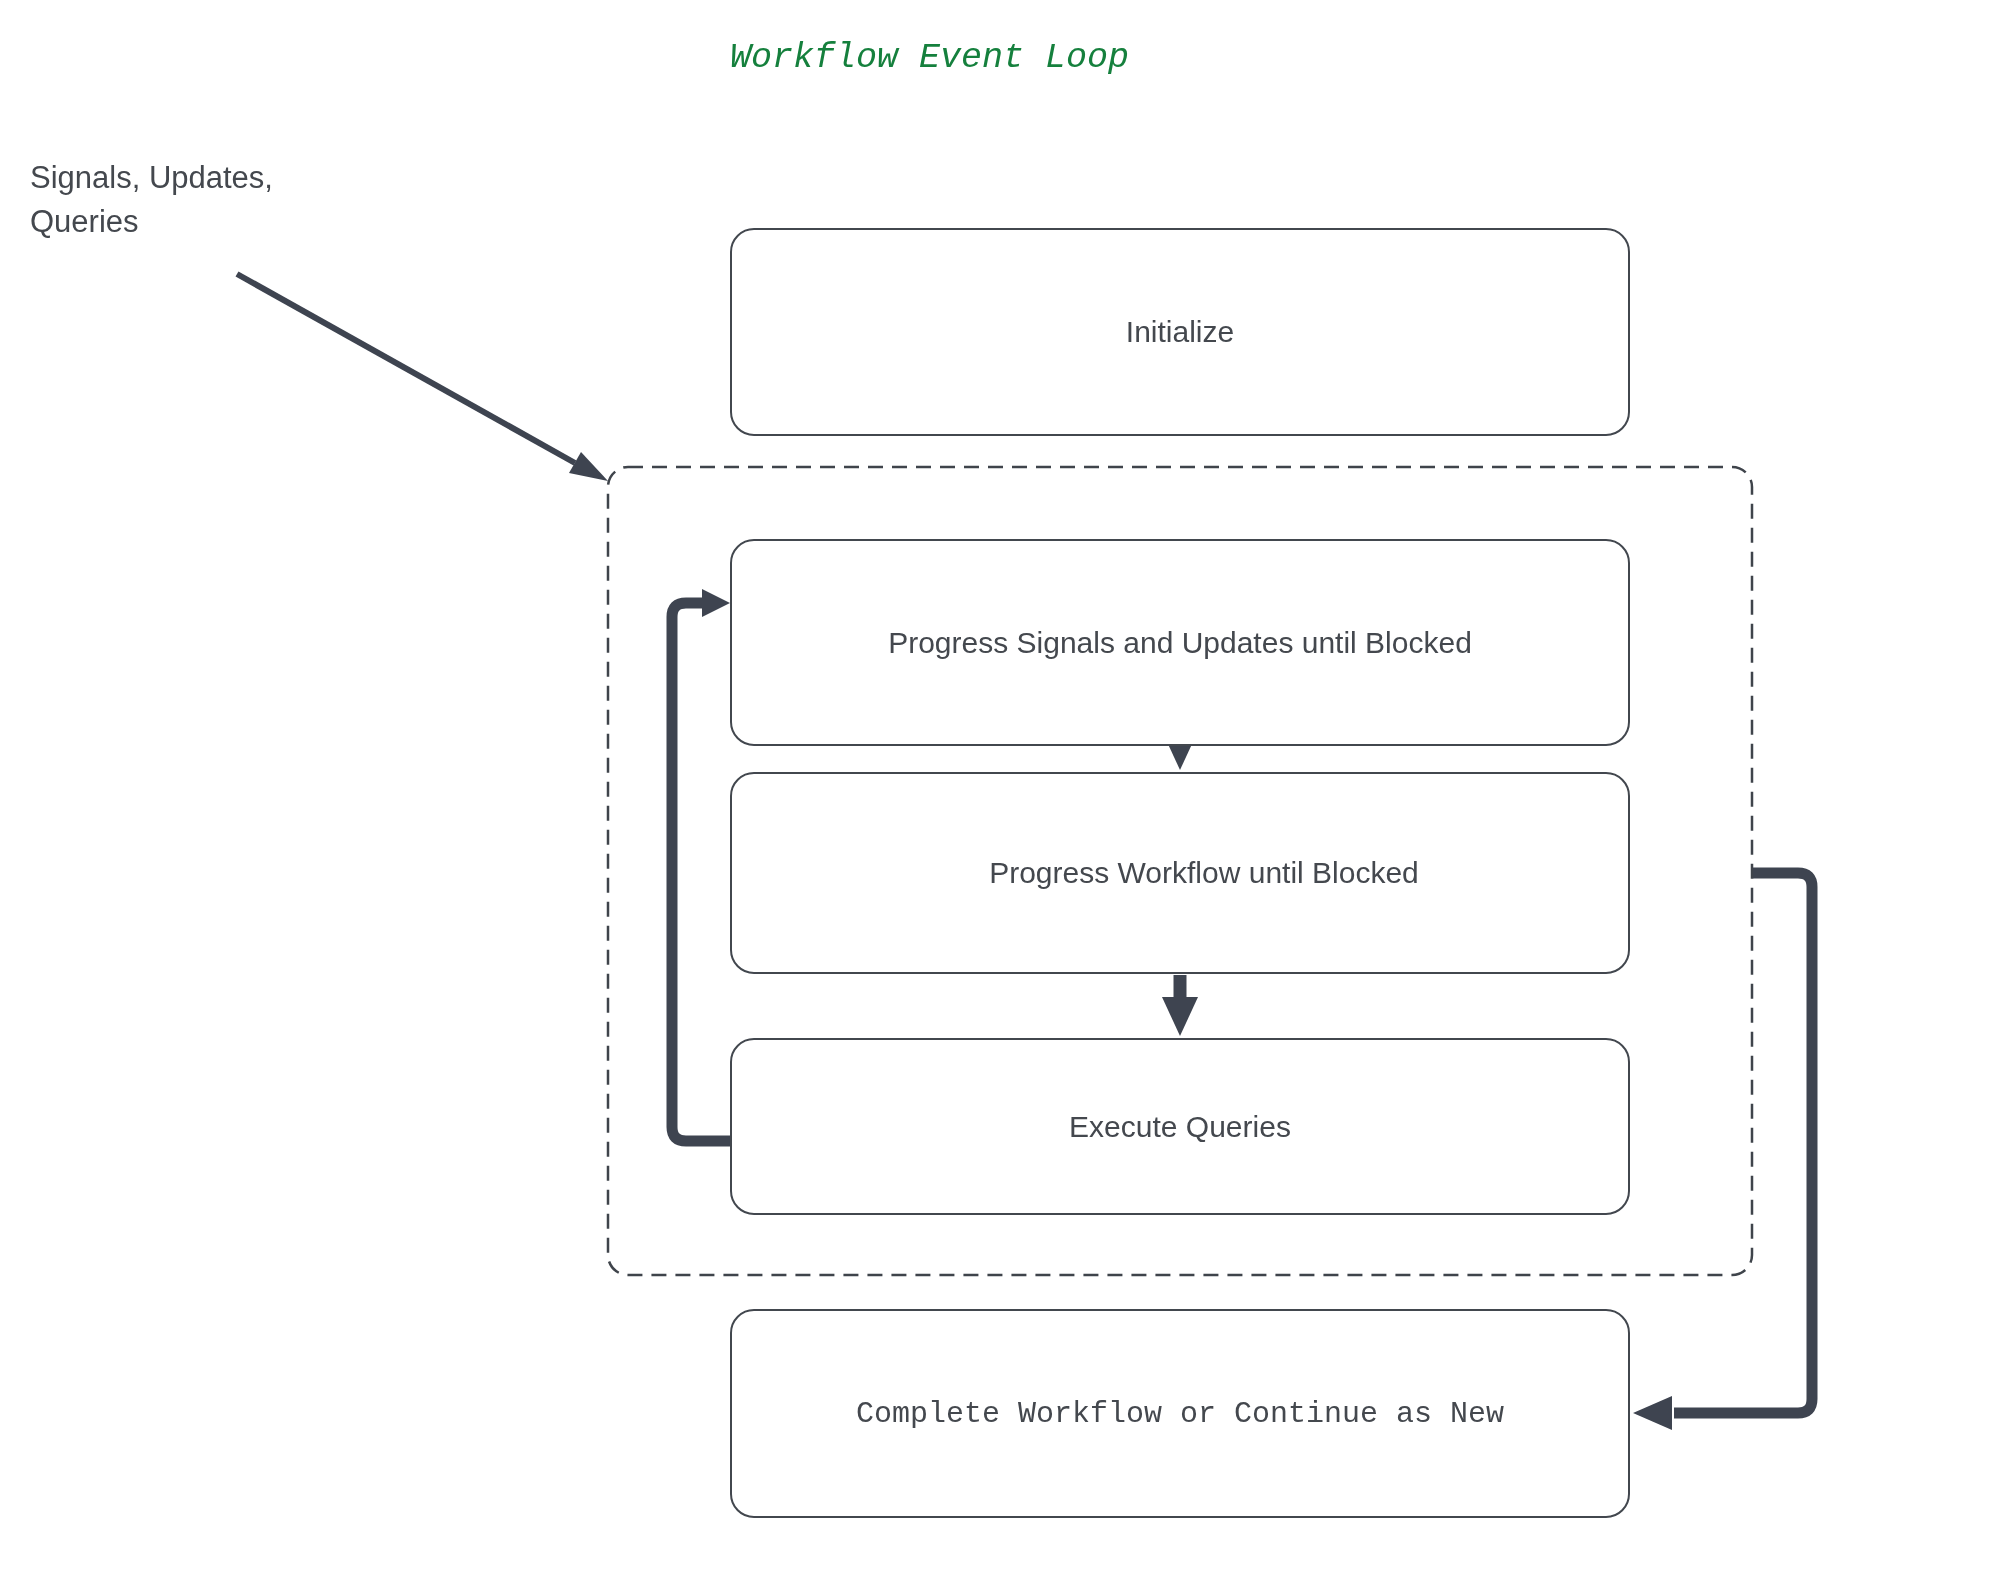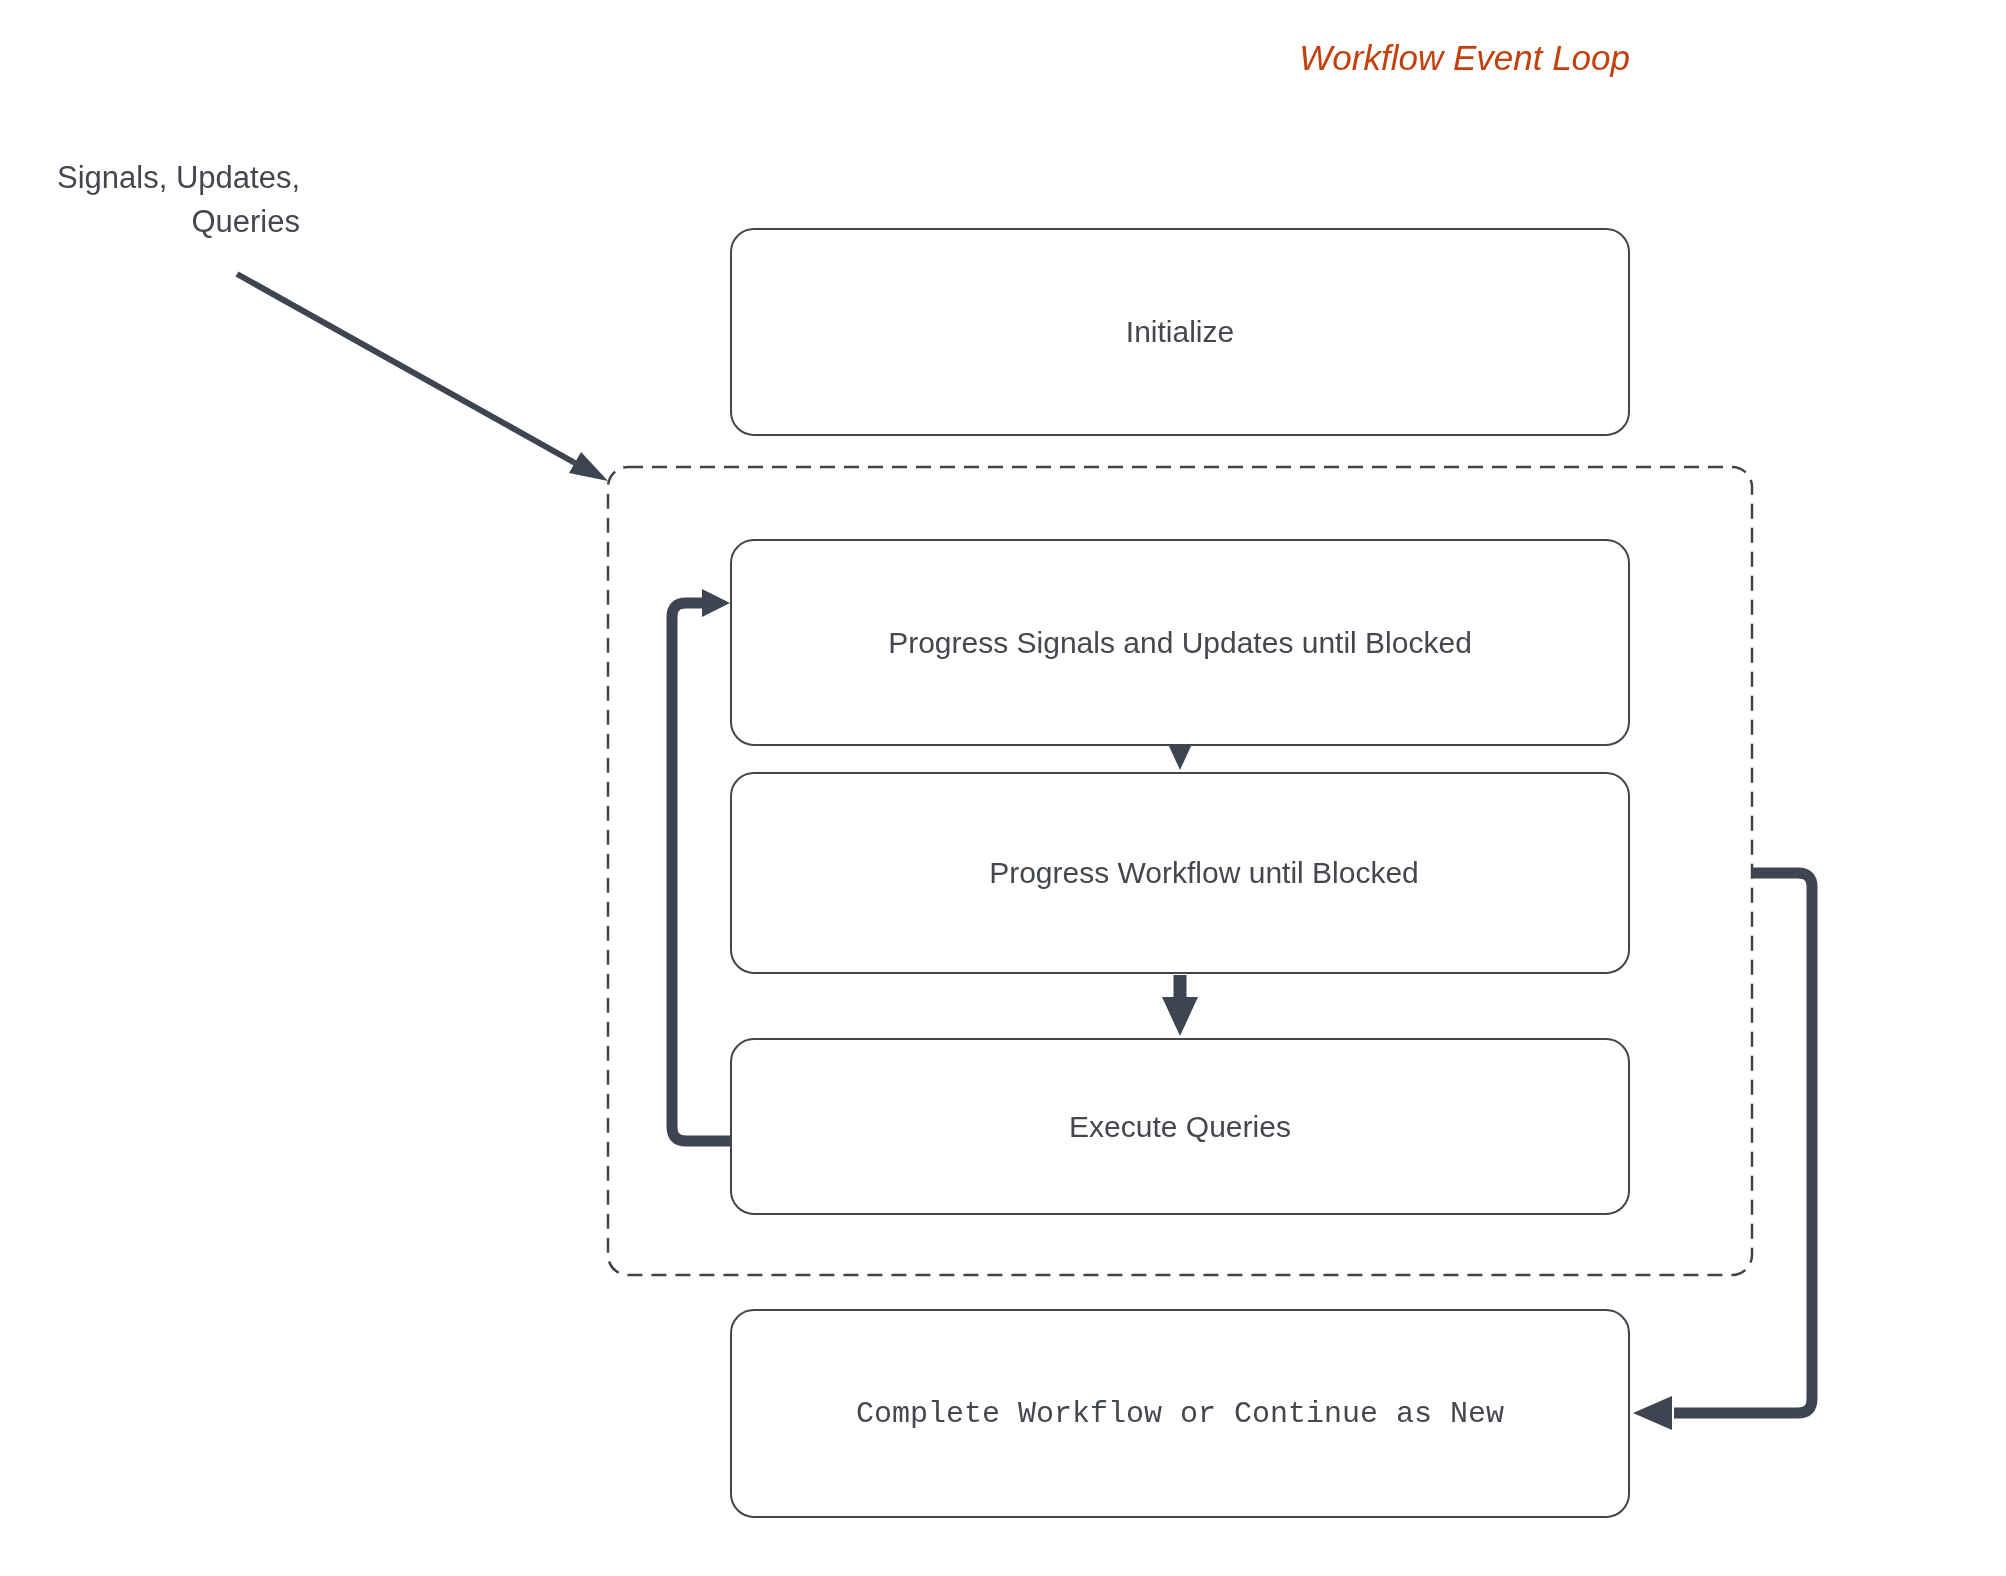--- a/index.html
+++ b/index.html
@@ -17,25 +17,25 @@
     background:#ffffff;border:2px solid #42474E;border-radius:24px;
     display:flex;align-items:center;justify-content:center;
     font-size:30px;color:#44484E;text-align:center;
   }
   #node-initialize{top:228px;height:208px;}
   #node-progress-signals{top:499px;height:207px;margin-top:40px;}
   #node-progress-workflow{top:772px;height:202px;padding-left:48px;}
   #node-execute-queries{top:1038px;height:177px;}
   #node-complete{top:1309px;height:209px;font-family:Liberation Mono, monospace;}
   .title{
-    position:absolute;left:730px;top:38px;width:900px;text-align:right;
-    font-style:italic;font-size:35px;color:#c2410c;
+    position:absolute;left:730px;top:38px;width:900px;text-align:left;
+    font-style:italic;font-size:35px;color:#15803d;font-family:Liberation Mono, monospace;
   }
   .annotation{
-    position:absolute;left:30px;top:156px;width:270px;text-align:right;
+    position:absolute;left:30px;top:156px;width:270px;text-align:left;
     font-size:31px;line-height:1.42;color:#44484E;white-space:pre-line;
   }
 </style>
 </head>
 <body>
 
 <div class="canvas">
 
   <div class="title">Workflow Event Loop</div>
 

